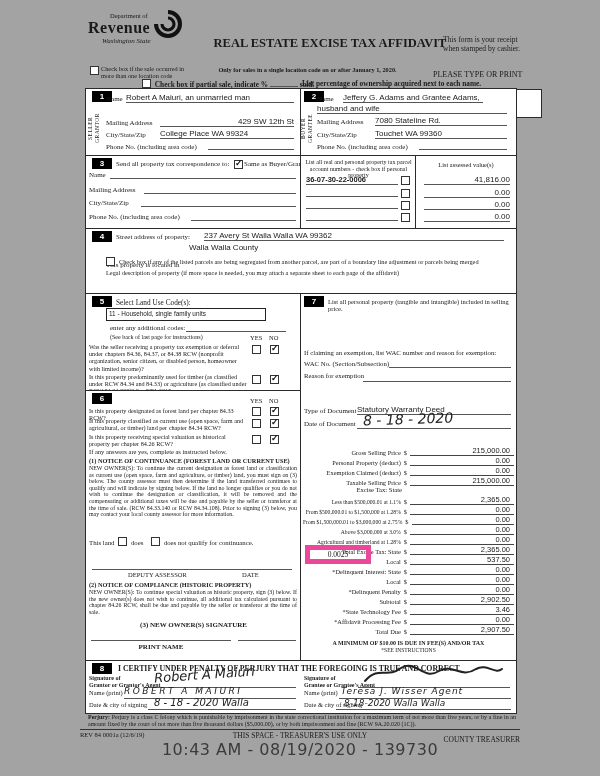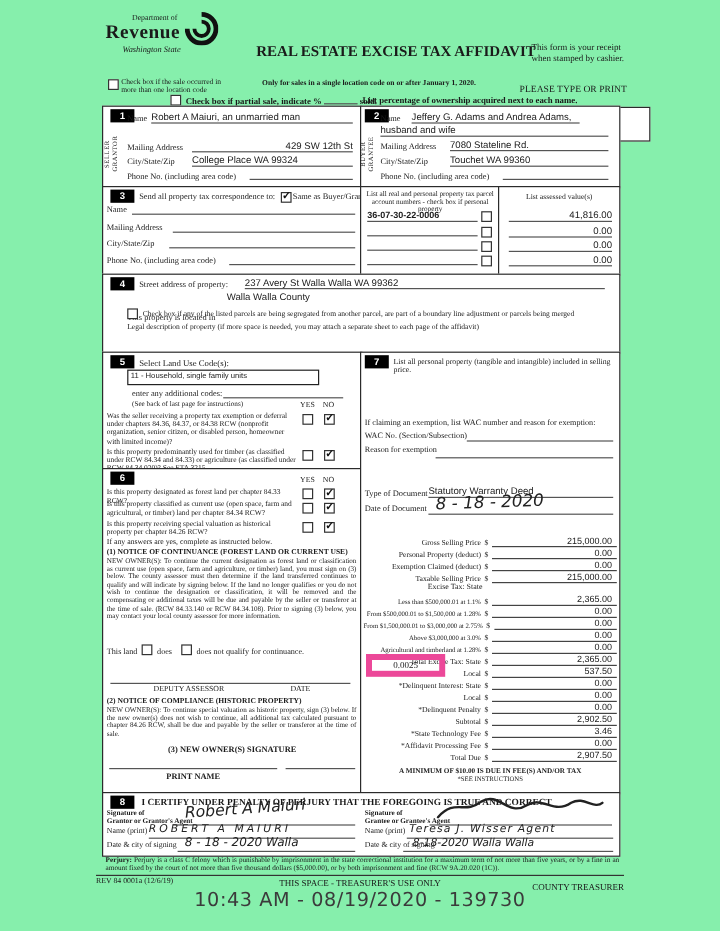--- a/index.html
+++ b/index.html
@@ -1,16 +1,16 @@
 <!DOCTYPE html>
 <html><head>
 <meta charset="utf-8">
 <style>
   html,body{margin:0;padding:0;background:#fff;}
-  .page{position:relative;width:600px;height:776px;background:#86efac;color:#1a1a1a;
+  .page{position:relative;width:600px;height:776px;background:#a3a3a3;color:#1a1a1a;
         font-family:"Liberation Serif",serif;overflow:hidden;}
   .abs{position:absolute;}
   .box{position:absolute;border:1px solid #2b2b2b;background:#fff;}
   .badge{position:absolute;width:20px;height:11px;background:#000;color:#fff;
          font-family:"Liberation Sans",sans-serif;font-size:8px;font-weight:bold;
          display:flex;align-items:center;justify-content:center;}
   .lbl{position:absolute;font-size:7px;white-space:nowrap;}
   .lbl6{position:absolute;font-size:6px;white-space:nowrap;}
   .wrap{white-space:normal;}
   .b{font-weight:bold;}
@@ -92,21 +92,21 @@
     <span class="abs fill" style="left:122px;top:59px;width:86px;height:1px;"></span>
   </div>
 
   <div class="box" style="left:300px;top:88px;width:215px;height:67px;">
     <div class="badge" style="left:3px;top:2px;">2</div>
     <div class="vlabel" style="left:-1px;top:15px;height:48px;">
       <span>BUYER</span>
       <span>GRANTEE</span>
     </div>
     <span class="lbl" style="left:16px;top:6px;">Name</span>
-    <span class="abs typed fill" style="left:42px;top:4px;width:140px;">Jeffery G. Adams and Andrea Adams,</span>
+    <span class="abs typed fill" style="left:42px;top:4px;width:140px;">Jeffery G. Adams and Grantee Adams,</span>
     <span class="abs typed fill" style="left:16px;top:15px;width:190px;">husband and wife</span>
     <span class="lbl" style="left:16px;top:29px;">Mailing Address</span>
     <span class="abs typed fill" style="left:74px;top:27px;width:132px;">7080 Stateline Rd.</span>
     <span class="lbl" style="left:16px;top:42px;">City/State/Zip</span>
     <span class="abs typed fill" style="left:74px;top:40px;width:132px;">Touchet WA 99360</span>
     <span class="lbl" style="left:16px;top:54px;">Phone No. (including area code)</span>
     <span class="abs fill" style="left:118px;top:59px;width:88px;height:1px;"></span>
   </div>
 
   <div class="box" style="left:85px;top:155px;width:215px;height:73px;">

